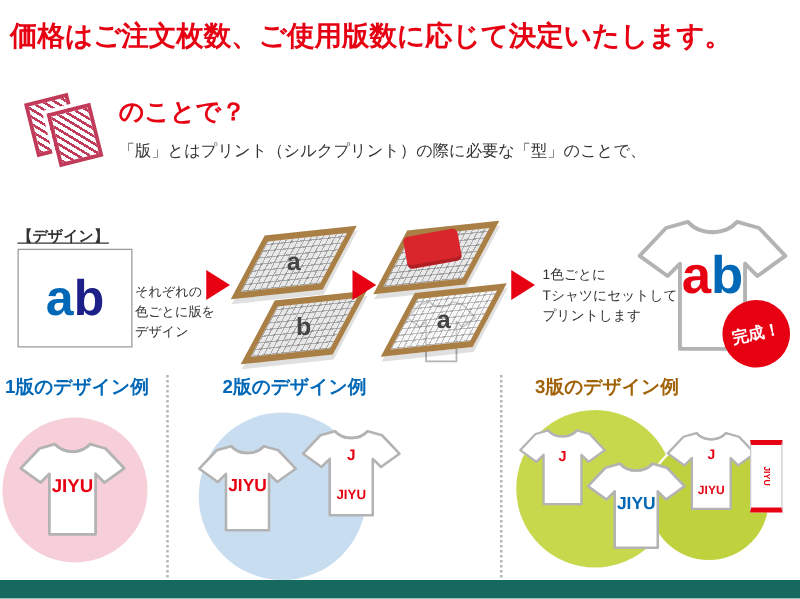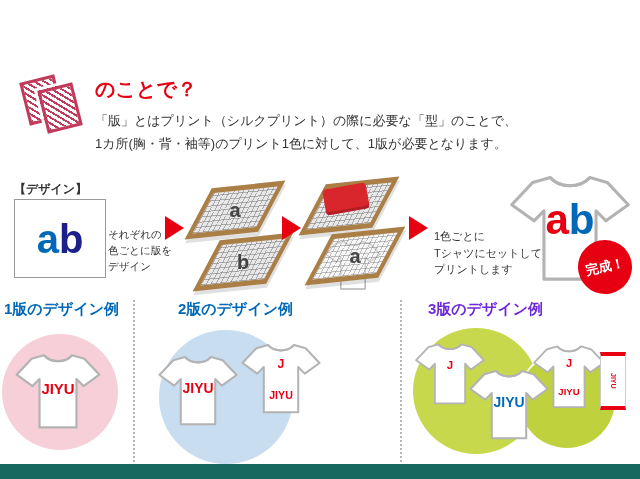--- a/index.html
+++ b/index.html
@@ -20,32 +20,32 @@
     background:repeating-linear-gradient(45deg,#c13a5a 0 2px,#ffffff 2px 5px);
     transform:rotate(-14deg);
   }
   .plate-sq.back  { left:24px; top:78px; }
   .plate-sq.front { left:42px; top:86px; box-shadow:0 0 0 3px #fff; }
 
   .sec-title { left:95px; top:76px; font-size:20px; font-weight:bold; color:#e60012; }
   .body-text { left:95px; top:110px; font-size:13px; color:#333; line-height:1.75; }
   .body-text .line { display:block; }
 
-  .design-label { left:14px; top:181px; font-size:12px; font-weight:bold; color:#333; }
+  .design-label { left:14px; top:181px; font-size:12px; font-weight:bold; color:#333;text-decoration:underline; }
   .design-box {
     left:14px; top:199px; width:90px; height:77px; border:1px solid #999; background:#fff;
     display:flex; align-items:center; justify-content:center;
     font-size:40px; font-weight:bold; line-height:1;
   }
   .c-blue { color:#0068b7; } .c-navy { color:#1d2088; } .c-red { color:#e60012; }
 
   .note { font-size:10.5px; color:#333; line-height:1.5; }
   .note .line { display:block; }
   .note1 { left:108px; top:227px; }
-  .note2 { left:434px; top:212px; font-size:11px;margin-top:16px; }
+  .note2 { left:434px; top:212px; font-size:11px; }
 
   .arrow {
     width:0; height:0;
     border-top:12px solid transparent; border-bottom:12px solid transparent;
     border-left:19px solid #e60012;
   }
   .arrow1 { left:165px; top:216px; }
   .arrow2 { left:282px; top:216px; }
   .arrow3 { left:409px; top:216px; }
 
@@ -84,21 +84,21 @@
   .badge {
     left:578px; top:240px; width:54px; height:54px; border-radius:50%;
     background:#e60012; color:#fff; font-size:13px; font-weight:bold;
     display:flex; align-items:center; justify-content:center;
     transform:rotate(-12deg); z-index:5; white-space:nowrap;
   }
 
   .ex-title { top:300px; font-size:15px; font-weight:bold; }
   .ex-title.t1 { left:4px;  color:#0068b7; }
   .ex-title.t2 { left:178px; color:#0068b7; }
-  .ex-title.t3 { left:428px; color:#6d28d9; }
+  .ex-title.t3 { left:428px; color:#a16207; }
 
   .vsep { top:300px; height:162px; border-left:2px dotted #b5b5b5; }
   .vsep.s1 { left:133px; } .vsep.s2 { left:400px; }
 
   .circle { border-radius:50%; }
   .circle.pink   { left:2px;   top:334px; width:116px; height:116px; background:#f6cfd8; }
   .circle.blue   { left:159px; top:330px; width:134px; height:134px; background:#c9ddf0; }
   .circle.green1 { left:413px; top:328px; width:126px; height:126px; background:#c7d84d; }
   .circle.green2 { left:519px; top:352px; width:96px;  height:96px;  background:#bfd23e;
                    box-shadow:0 0 0 2px rgba(255,255,255,.9); }
@@ -123,29 +123,29 @@
   }
   .banner-text { writing-mode:vertical-rl; font-size:7px; font-weight:bold; color:#e60012; }
 
   .bottom-bar { left:0; top:464px; width:640px; height:15px; background:#15695e; }
 </style>
 </head>
 <body>
 
 <div class="page">
 
+  <div class="abs headline">価格はご注文枚数、ご使用版数に応じて決定いたします。</div>
 
   <div class="abs plate-sq back"></div>
   <div class="abs plate-sq front"></div>
 
   <div class="abs sec-title">のことで？</div>
 
   <div class="abs body-text">
     <span class="line">「版」とはプリント（シルクプリント）の際に必要な「型」のことで、</span>
-    <span class="line">1カ所(胸・背・袖等)のプリント1色に対して、1版が必要となります。</span>
   </div>
 
   <div class="abs design-label">【デザイン】</div>
   <div class="abs design-box">
     <span class="c-blue">a</span>
     <span class="c-navy">b</span>
   </div>
 
   <div class="abs note note1">
     <span class="line">それぞれの</span>

